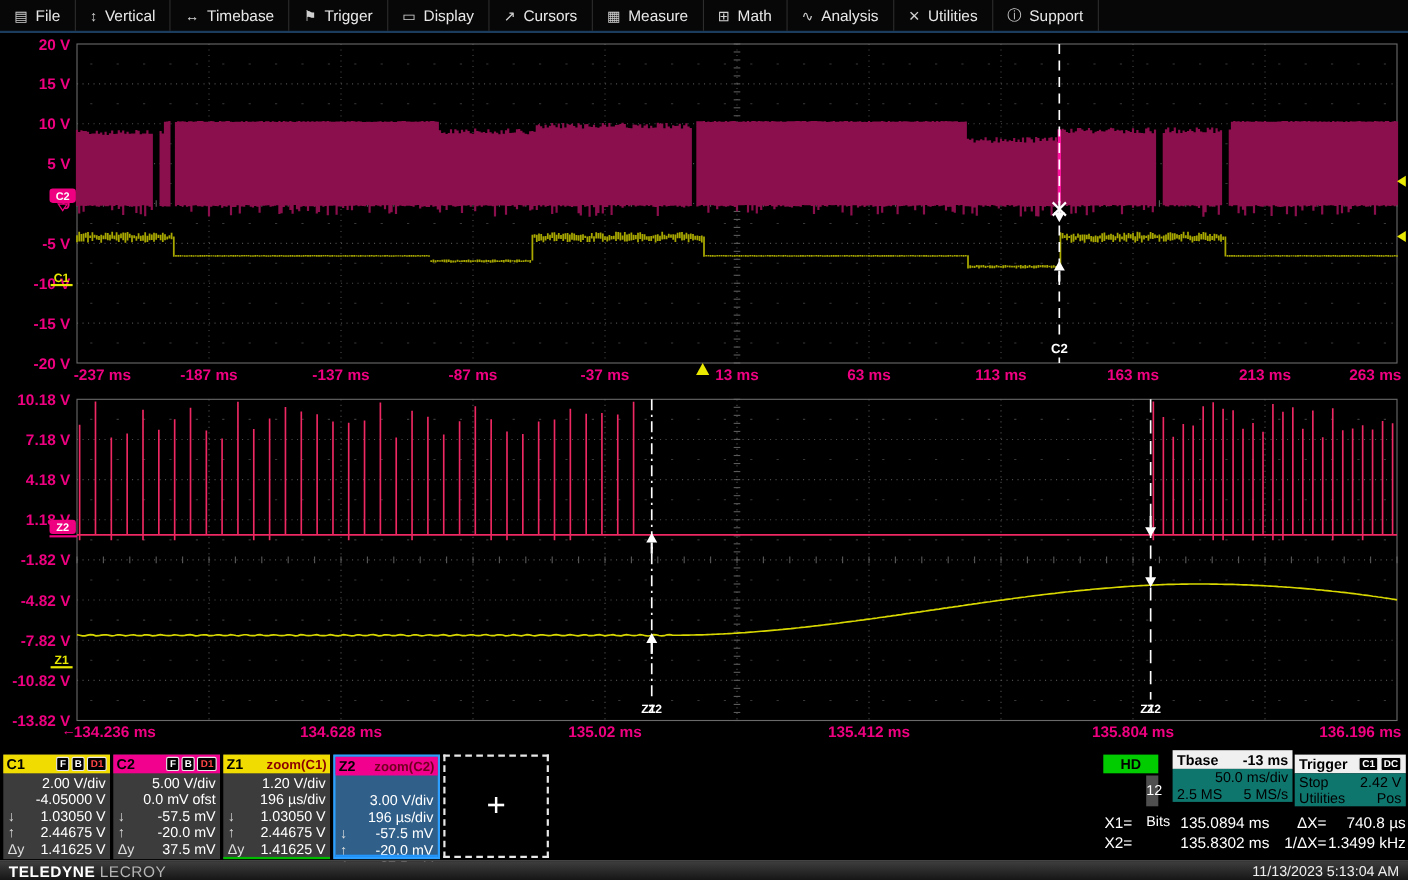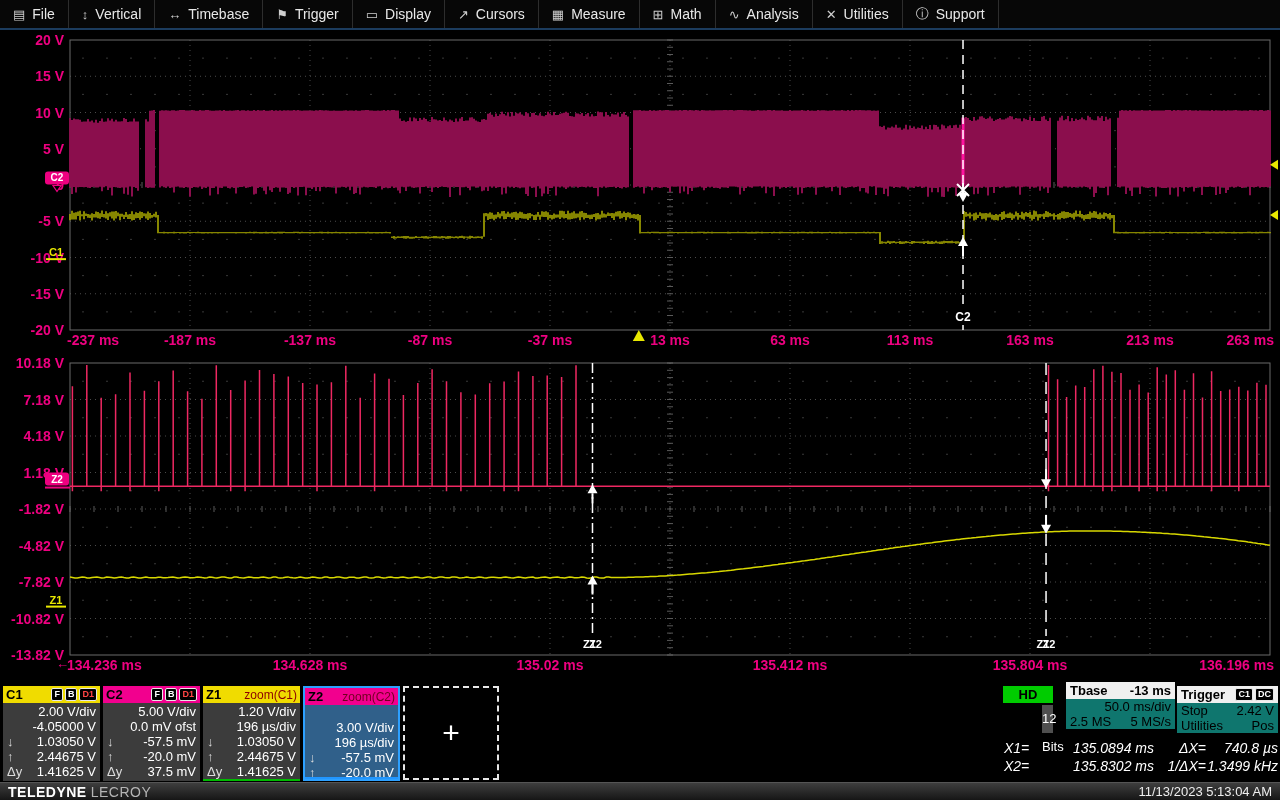--- a/index.html
+++ b/index.html
@@ -16,41 +16,41 @@
   svg text{font-family:"Liberation Sans",sans-serif;}
   
   #descriptors{position:absolute;left:0;top:686px;width:1280px;height:96px;}
   .desc-box{position:absolute;top:0;width:97px;height:95px;background:#3c3c3c;box-sizing:border-box;}
   .desc-box.selected{border:2px solid #2da0ff;}
   .desc-head{height:17px;display:flex;align-items:center;justify-content:space-between;
              padding:0 3px;font-size:13px;font-weight:bold;color:#000;}
   .desc-badges{display:flex;gap:2px;}
   .badge{background:#000;border:1px solid #e8e8e8;border-radius:2px;font-size:9px;font-weight:bold;
          color:#fff;padding:0 2px;line-height:11px;}
-  .desc-sub{font-size:12px;font-weight:normal;}
+  .desc-sub{font-size:12px;font-weight:bold;}
   .desc-body{position:absolute;left:0;right:0;top:17px;bottom:2px;padding-top:1px;}
   .desc-box.selected .desc-body{top:31px;}
   .desc-row{height:15px;display:flex;justify-content:space-between;align-items:center;
             font-size:13px;color:#fff;padding:0 4px;}
   .desc-row .ic{width:20px;color:#ddd;}
   .desc-strip{position:absolute;left:0;right:0;bottom:0;height:2px;}
   .add-box{position:absolute;top:0;left:403px;width:96px;height:94px;border:2px dashed #e8e8e8;
            box-sizing:border-box;background:#000;display:flex;align-items:center;justify-content:center;}
   .add-box span{color:#fff;font-size:30px;font-weight:300;line-height:1;}
   
   .info-box{position:absolute;box-sizing:border-box;font-size:13px;}
   .ib-head{height:17px;display:flex;align-items:center;justify-content:space-between;
            padding:0 4px;font-weight:bold;color:#000;background:#f0f0f0;}
   .ib-body{background:#0f766e;color:#000;padding:0 4px;}
   .ib-row{height:15px;display:flex;justify-content:space-between;align-items:center;}
   #hd-box .ib-head{background:#00cc00;justify-content:center;}
   #hd-box .ib-body{background:#4f4f4f;color:#fff;text-align:center;height:28px;line-height:28px;margin-top:2px;padding:0;margin-left:39px;}
   .tbadge{background:#000;border:1px solid #e8e8e8;border-radius:2px;font-size:9px;font-weight:bold;
           color:#fff;padding:0 2px;line-height:11px;margin-left:2px;}
-  #readout{position:absolute;left:1004px;top:739px;width:274px;color:#fff;font-size:14px;font-style:italic;}
+  #readout{position:absolute;left:1004px;top:739px;width:274px;color:#fff;font-size:14px;}
   .ro-row{display:flex;height:18px;align-items:center;}
   .ro-l{width:46px;}  .ro-v1{width:104px;text-align:right;}
   .ro-l2{width:52px;text-align:right;} .ro-v2{flex:1;text-align:right;}
   
   #statusbar{position:absolute;left:0;top:782px;width:1280px;height:18px;box-sizing:border-box;
              background:linear-gradient(#3e3e3e,#161616);border-top:1px solid #555;
              display:flex;align-items:center;justify-content:space-between;padding:0 8px;}
   #brand{color:#fff;font-size:14px;font-weight:bold;letter-spacing:.5px;}
   #brand .lite{color:#b5b5b5;font-weight:normal;margin-left:4px;}
   #datetime{color:#eee;font-size:13px;}

